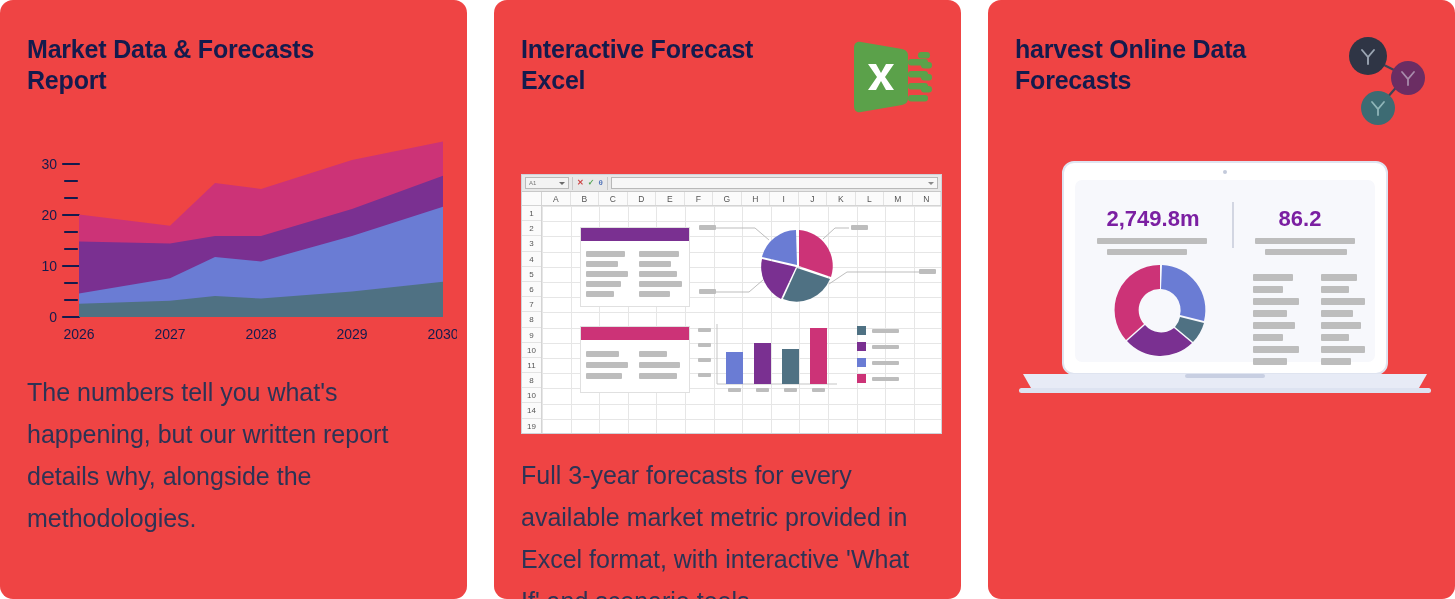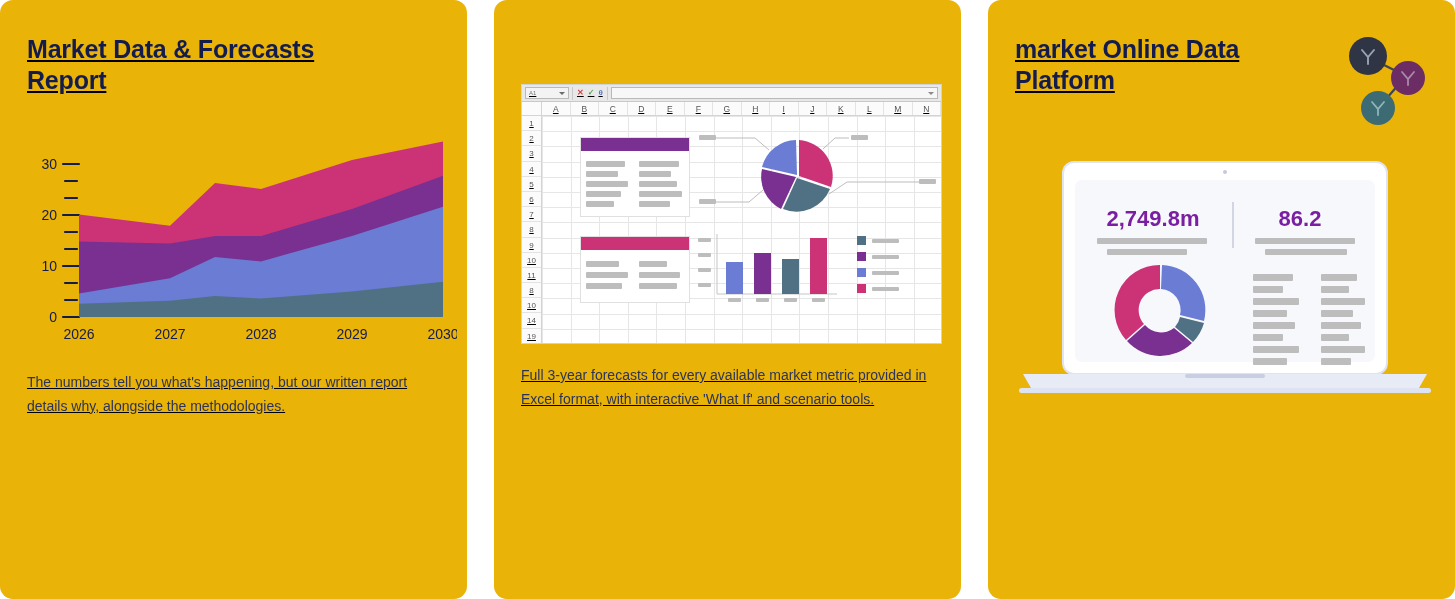--- a/index.html
+++ b/index.html
@@ -13,27 +13,26 @@
   }
 
   .cards-row {
     display: flex;
     width: 1455px;
     height: 599px;
     gap: 27px;
   }
 
   .card {
-    background: #eab308;
+    background: #ef4444;
     border-radius: 13px;
     position: relative;
     overflow: hidden;
     flex: 1 1 0;
     padding: 34px 27px 0 27px;
-    text-decoration: underline;
   }
 
   
   .card-head {
     display: flex;
     align-items: flex-start;
     justify-content: space-between;
     gap: 12px;
   }
 
@@ -43,21 +42,21 @@
     line-height: 1.22;
     color: #141b4d;
     letter-spacing: -0.2px;
     max-width: 300px;
   }
 
   .card-icon { flex: 0 0 auto; }
 
   
   .card-body {
-    font-size: 14px;
+    font-size: 25px;
     line-height: 1.68;
     color: #2d3355;
     margin-top: 20px;
   }
 
   
   .chart-wrap {
     margin-top: 34px;
     height: 222px;
     position: relative;
@@ -222,20 +221,41 @@
           <text x="325" y="210">2029</text>
           <text x="416" y="210">2030</text>
         </g>
       </svg>
     </div>
 
     <div class="card-body">The numbers tell you what's happening, but our written report details why, alongside the methodologies.</div>
   </div>
 
   <div class="card">
+    <div class="card-head">
+      <div class="card-title">Interactive Forecast Excel</div>
+      <div class="card-icon">
+        <svg width="88" height="86" viewBox="0 0 88 86">
+          <path d="M8 14 C8 9 11 7 15 8 L56 15 C60 16 62 18 62 22 V64 C62 68 60 70 56 71 L15 78 C11 79 8 77 8 72 Z" fill="#5ba14a"></path>
+          <path d="M22 30 L30 30 L35 39 L40 30 L48 30 L39 43 L48 56 L40 56 L35 47 L30 56 L22 56 L31 43 Z" fill="#ffffff"></path>
+          <g fill="#5ba14a">
+            <rect x="62" y="25" width="20" height="6.5" rx="3.2"></rect>
+            <rect x="62" y="37" width="20" height="6.5" rx="3.2"></rect>
+            <rect x="62" y="49" width="20" height="6.5" rx="3.2"></rect>
+            <rect x="62" y="61" width="20" height="6.5" rx="3.2"></rect>
+            <rect x="72" y="18" width="12" height="6.5" rx="3.2"></rect>
+          </g>
+          <g fill="#5ba14a">
+            <rect x="75" y="28" width="11" height="6.5" rx="3.2"></rect>
+            <rect x="75" y="40" width="11" height="6.5" rx="3.2"></rect>
+            <rect x="75" y="52" width="11" height="6.5" rx="3.2"></rect>
+          </g>
+        </svg>
+      </div>
+    </div>
 
     <div class="sheet">
 
       <div class="sheet-toolbar">
         <div class="namebox">
           <span>A1</span>
           <i class="caret"></i>
         </div>
         <div class="tb-icons">
           <span class="ic-x">✕</span>
@@ -375,21 +395,21 @@
           </svg>
         </div>
       </div>
     </div>
 
     <div class="card-body">Full 3-year forecasts for every available market metric provided in Excel format, with interactive 'What If' and scenario tools.</div>
   </div>
 
   <div class="card">
     <div class="card-head">
-      <div class="card-title">market Online Data Platform</div>
+      <div class="card-title">harvest Online Data Forecasts</div>
       <div class="card-icon">
         <svg width="88" height="92" viewBox="0 0 88 92">
           <g stroke="#3c4456" stroke-width="2.2">
             <line x1="30" y1="24" x2="66" y2="42"></line>
             <line x1="66" y1="42" x2="40" y2="72"></line>
           </g>
           <circle cx="28" cy="22" r="19" fill="#2f3545"></circle>
           <circle cx="68" cy="44" r="17" fill="#6b2d63"></circle>
           <circle cx="38" cy="74" r="17" fill="#3d6b73"></circle>
           <g stroke="#9aa4b2" stroke-width="1.9" fill="none" stroke-linecap="round">

